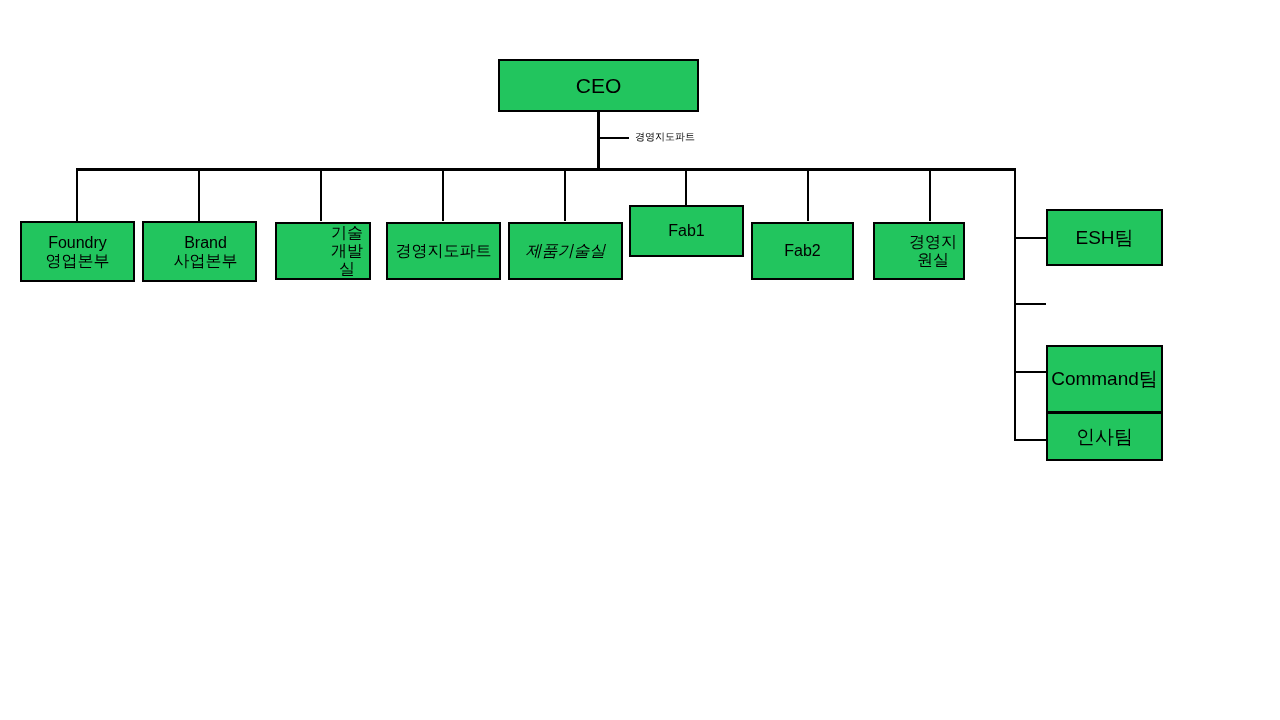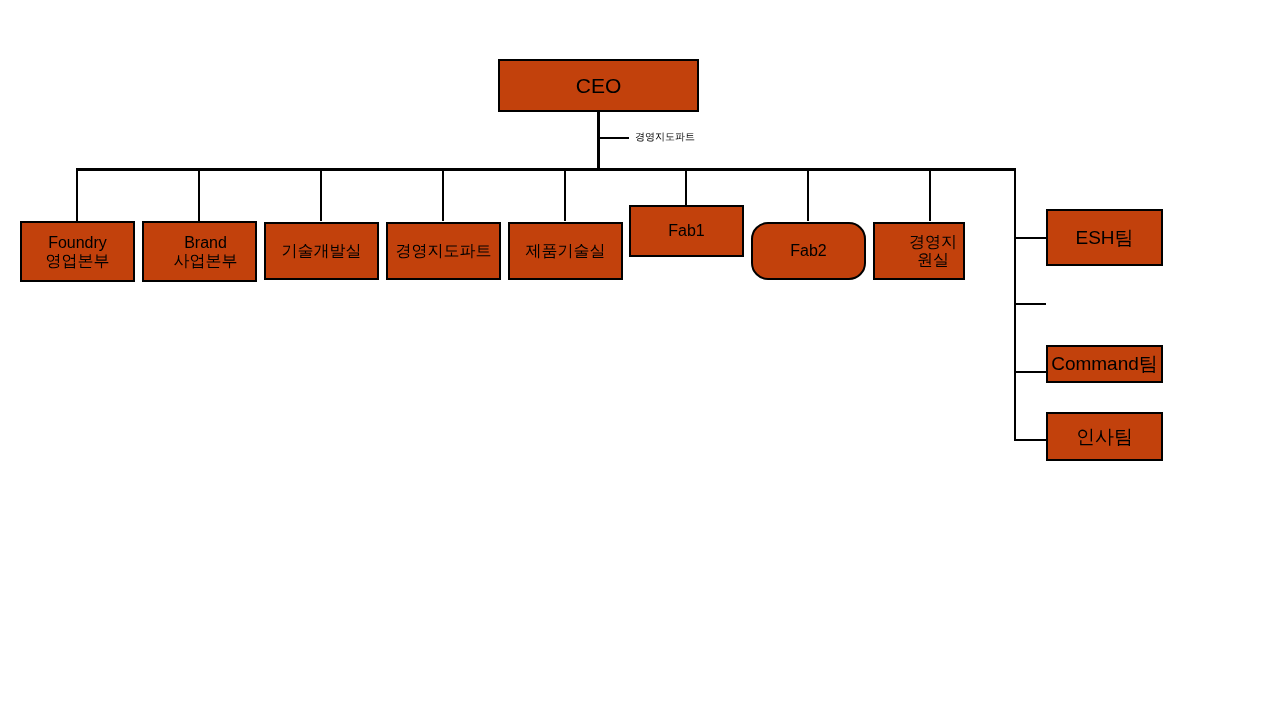--- a/index.html
+++ b/index.html
@@ -19,21 +19,21 @@
     position: absolute;
     left: 0;
     top: 0;
     width: 1280px;
     height: 720px;
   }
   .node {
     position: absolute;
     box-sizing: border-box;
     border: 2px solid #000000;
-    background: #c2410c;
+    background: #22c55e;
     display: flex;
     align-items: center;
     justify-content: center;
     text-align: center;
     line-height: 1.12;
     color: #000000;
     white-space: pre-line;
     z-index: 3;
   }
   .node-ceo {
@@ -103,50 +103,50 @@
   <div class="node node-div" style="left:20px; top:221px; width:115px; height:61px;">
     <span>Foundry
 영업본부</span>
   </div>
 
   <div class="node node-div" style="left:142px; top:221px; width:115px; height:61px;padding-left:12px;">
     <span>Brand
 사업본부</span>
   </div>
 
-  <div class="node node-div" style="left:264px; top:222px; width:115px; height:58px;">
+  <div class="node node-div" style="left:275px; top:222px; width:96px; height:58px;padding-left:48px;">
     <span>기술개발실</span>
   </div>
 
   <div class="node node-div" style="left:386px; top:222px; width:115px; height:58px;">
     <span>경영지도파트</span>
   </div>
 
-  <div class="node node-div" style="left:508px; top:222px; width:115px; height:58px;">
+  <div class="node node-div" style="left:508px; top:222px; width:115px; height:58px;font-style:italic;">
     <span>제품기술실</span>
   </div>
 
   <div class="node node-div" style="left:629px; top:205px; width:115px; height:52px;">
     <span>Fab1</span>
   </div>
 
-  <div class="node node-div" style="left:751px; top:222px; width:115px; height:58px;border-radius:17px;">
+  <div class="node node-div" style="left:751px; top:222px; width:103px; height:58px;">
     <span>Fab2</span>
   </div>
 
   <div class="node node-div" style="left:873px; top:222px; width:92px; height:58px;padding-left:28px;">
     <span>경영지원실</span>
   </div>
 
   <div class="node node-team" style="left:1046px; top:209px; width:117px; height:57px;">
     <span>ESH팀</span>
   </div>
 
 
-  <div class="node node-team" style="left:1046px; top:345px; width:117px; height:38px;">
+  <div class="node node-team" style="left:1046px; top:345px; width:117px; height:68px;">
     <span>Command팀</span>
   </div>
 
   <div class="node node-team" style="left:1046px; top:412px; width:117px; height:49px;">
     <span>인사팀</span>
   </div>
 
 </div>
 
 </body></html>

